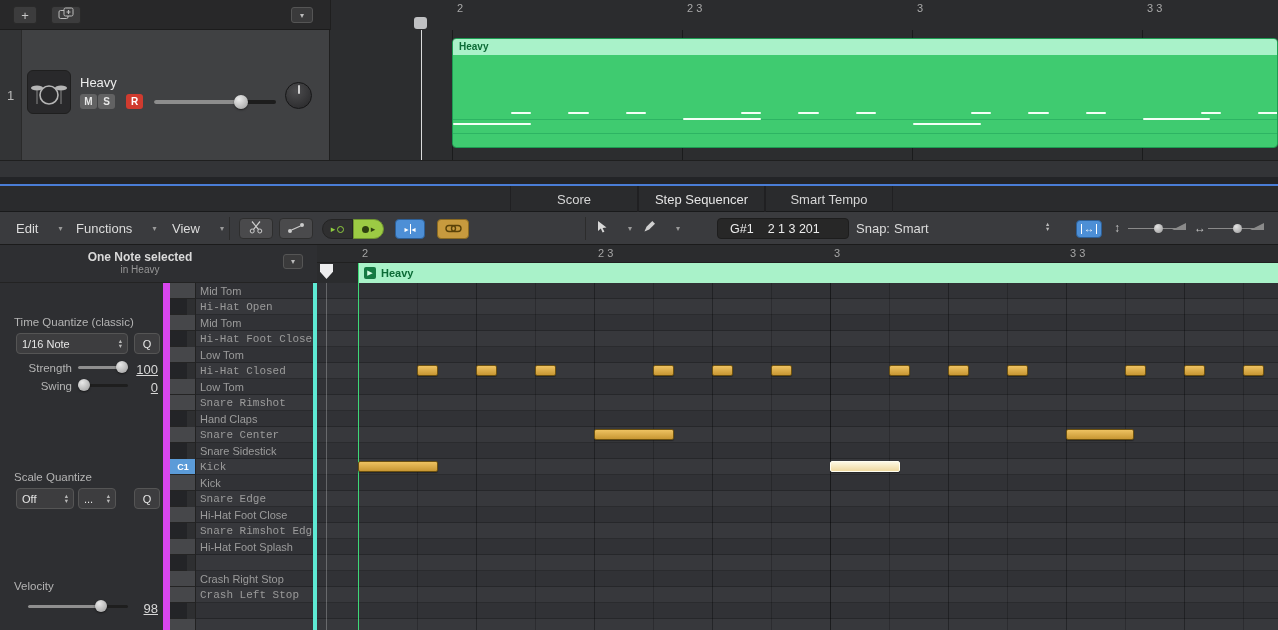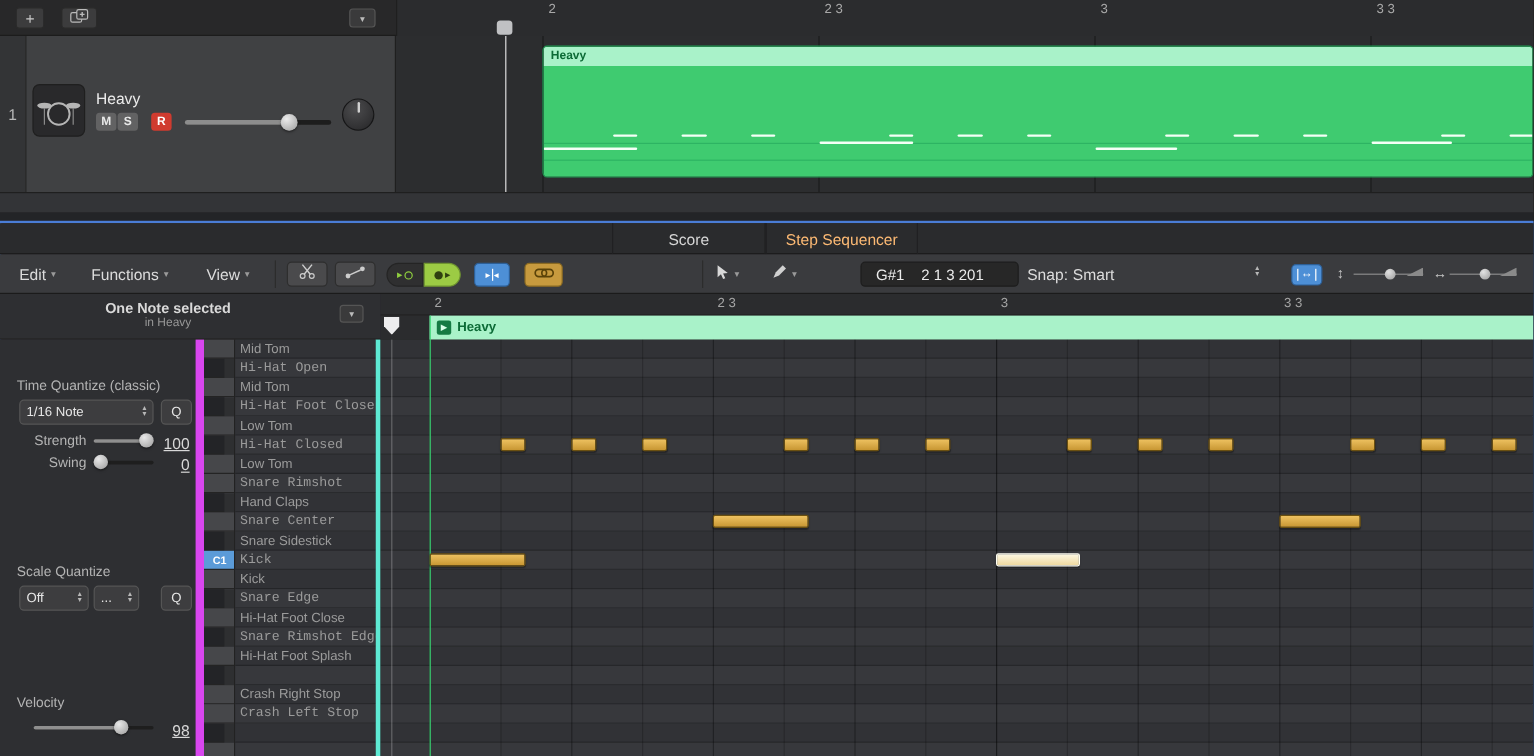--- a/index.html
+++ b/index.html
@@ -37,23 +37,23 @@
 #playhead-head{position:absolute;left:414px;top:17px;width:13px;height:12px;background:#c0c1c3;border-radius:3px;}
 #tracks-footer1{position:absolute;left:0;top:160px;width:1278px;height:17px;background:#333437;border-top:1px solid #1f1f1f;}
 #tracks-footer2{position:absolute;left:0;top:177px;width:1278px;height:7px;background:#232427;}
 
 
 #editor{position:absolute;left:0;top:184px;width:1278px;height:446px;background:#2a2b2d;box-shadow:inset 1px 0 0 #3a6ab8,inset -1px 0 0 #3a6ab8;}
 #blue-top{position:absolute;left:0;top:0;width:1278px;height:2px;background:#4a7dd6;}
 #tabbar{position:absolute;left:0;top:2px;width:1278px;height:26px;background:#2a2b2d;border-bottom:1px solid #191a1b;}
 .tab{position:absolute;top:0;height:26px;display:flex;align-items:center;justify-content:center;font-size:13px;color:#d6d6d6;border-left:1px solid #202022;border-right:1px solid #202022;}
 .tab.selected{background:linear-gradient(#4a84cc,#3767a8);color:#fff;border-color:#2d4f80;}
-.tab.disabled{color:#fdba74;}
+.tab.disabled{color:#e5e5e5;}
 #toolbar{position:absolute;left:0;top:28px;width:1278px;height:33px;background:#3a3b3e;border-bottom:1px solid #1b1b1b;}
-.menu-item{position:absolute;top:9px;font-size:13px;color:#dcdcdc;display:flex;align-items:center;gap:4px;}
+.menu-item{position:absolute;top:9px;font-size:13px;color:#dcdcdc;display:flex;align-items:center;gap:20px;}
 .menu-item .chev{font-size:8px;color:#9a9a9a;}
 .tsep{position:absolute;top:5px;width:1px;height:23px;background:#2c2c2c;}
 .tbtn{position:absolute;top:6px;height:21px;background:#4a4a4c;border:1px solid #2e2e2e;border-radius:4px;display:flex;align-items:center;justify-content:center;color:#ccc;}
 .pill{position:absolute;top:7px;height:20px;display:flex;align-items:center;justify-content:center;gap:2px;}
 .pill.left{background:#2f2f30;border:1px solid #242424;border-radius:10px 0 0 10px;}
 .pill.right{background:#9ccb44;border:1px solid #6f9430;border-radius:0 10px 10px 0;}
 .bluebtn{position:absolute;top:7px;height:20px;background:#4d8fd6;border:1px solid #2d5f96;border-radius:4px;display:flex;align-items:center;justify-content:center;color:#fff;}
 #link-btn{position:absolute;top:7px;height:20px;background:#c79a3e;border:1px solid #8a6a22;border-radius:4px;display:flex;align-items:center;justify-content:center;}
 #display-box{position:absolute;left:717px;top:6px;width:132px;height:21px;background:#272727;border:1px solid #1d1d1d;border-radius:4px;display:flex;align-items:center;gap:14px;padding:0 12px;font-size:12.5px;color:#ececec;}
 .chev2{display:flex;flex-direction:column;align-items:center;line-height:4.5px;font-size:6.5px;color:#b8b8b8;}
@@ -194,20 +194,21 @@
   <div id="tracks-footer2"></div>
   <div id="playhead-head"></div>
 </div>
 
 <div id="editor">
   <div id="blue-top"></div>
 
   <div id="tabbar">
     <div class="tab" style="left:510px;width:128px">Score</div>
     <div class="tab disabled" style="left:638px;width:127px">Step Sequencer</div>
+    <div class="tab" style="left:765px;width:128px">Smart Tempo</div>
   </div>
 
   <div id="toolbar">
     <div class="menu-item" style="left:16px">
       <span>Edit</span>
         <span class="chev">▾</span>
     </div>
     <div class="menu-item" style="left:76px">
       <span>Functions</span>
         <span class="chev">▾</span>

